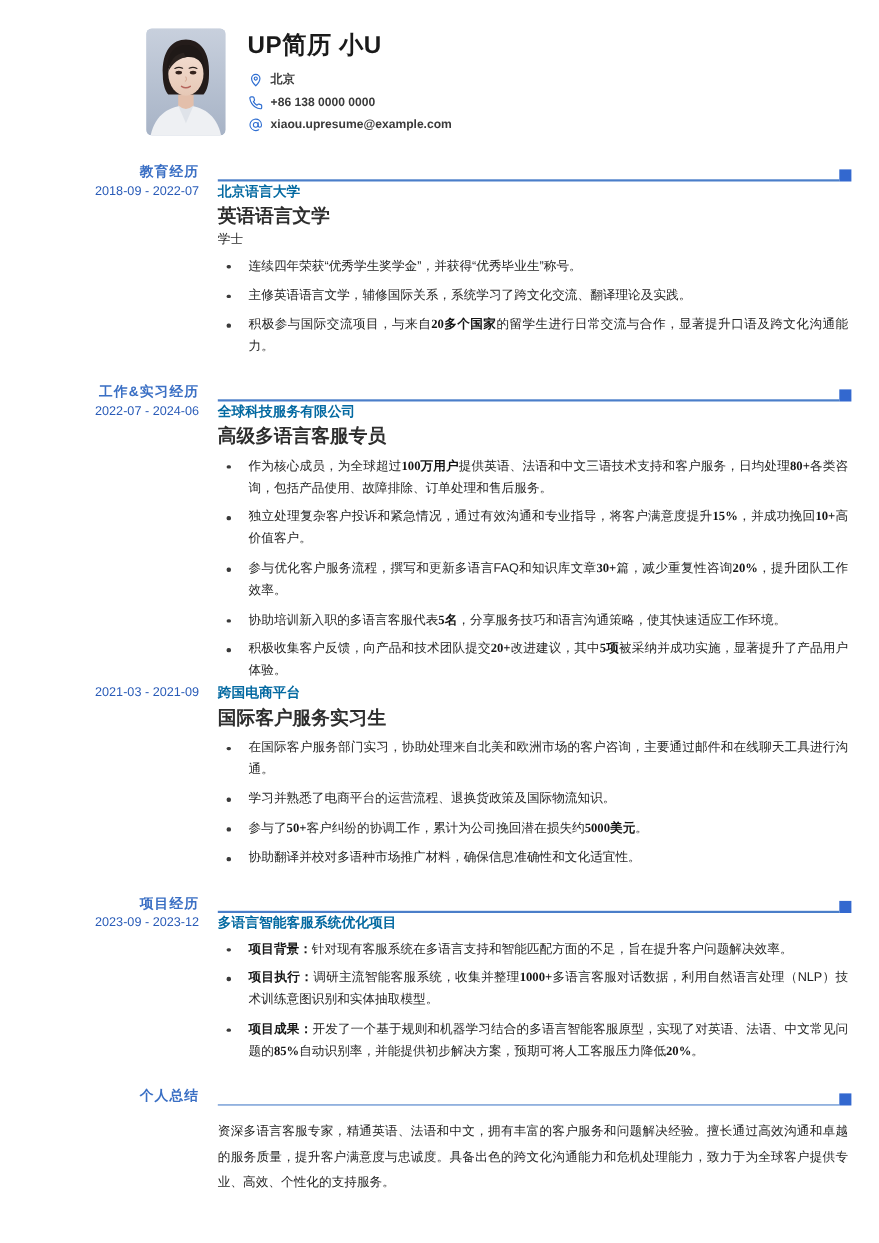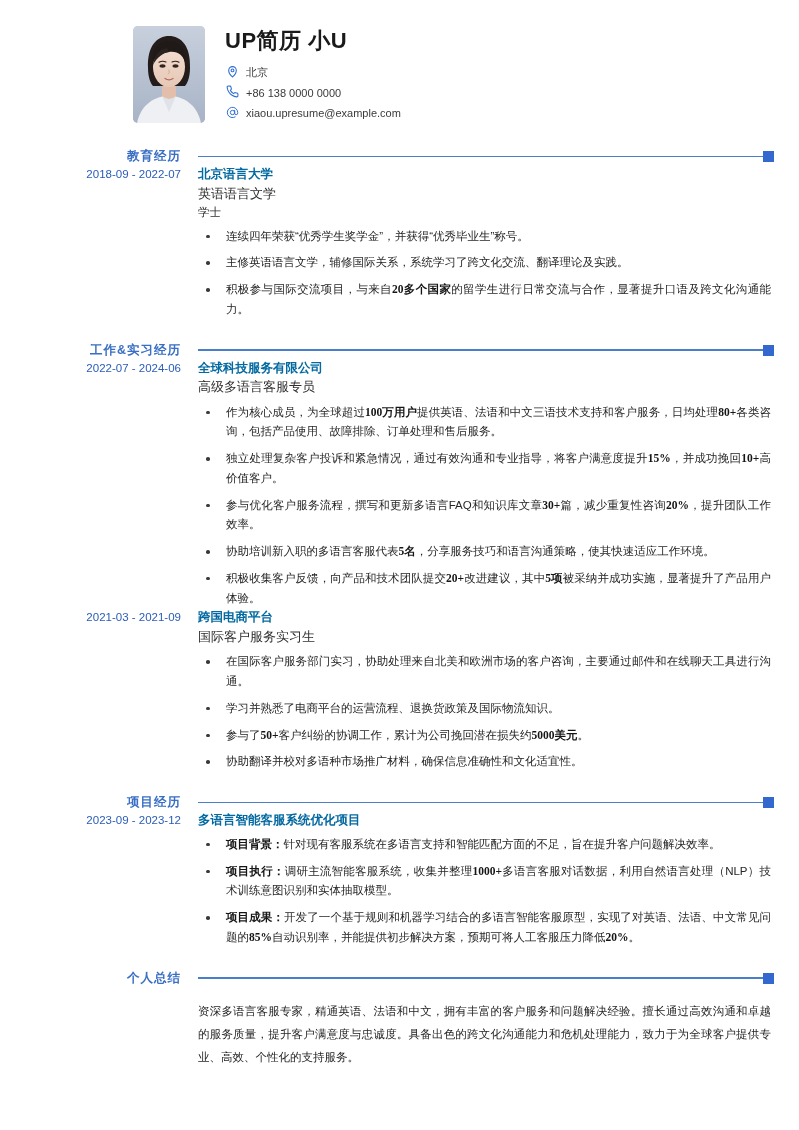--- a/index.html
+++ b/index.html
@@ -48,41 +48,42 @@
   .name {
     font-size: 22px;
     font-weight: 700;
     letter-spacing: 0.5px;
     color: #1a1a1a;
     line-height: 1.2;
     margin-bottom: 10px;
   }
   .contact-line {
     display: flex;
-    align-items: flex-start;
+    align-items: center;
     font-size: 11px;
     color: #3a3a3a;
     line-height: 1.5;
     margin-bottom: 4px;
+    font-weight: bold;
   }
   .contact-icon {
     width: 14px;
     height: 14px;
     margin-right: 7px;
     display: inline-flex;
     align-items: center;
     justify-content: center;
     flex: 0 0 auto;
   }
   .contact-icon svg { display:block; }
 
   
   .section-head {
     display: flex;
-    align-items: center;
+    align-items: flex-end;
     margin-top: 22px;
     padding-right: 25px;
   }
   .section-title {
     width: 198px;
     text-align: right;
     font-size: 12.5px;
     font-weight: 700;
     color: #3a6fc4;
     letter-spacing: 1px;
@@ -120,23 +121,24 @@
     white-space: nowrap;
   }
   .entry-body { flex: 1 1 auto; min-width: 0; }
   .entry-org {
     font-size: 12.5px;
     font-weight: 700;
     color: #0369a1;
     line-height: 1.5;
   }
   .entry-role {
-    font-size: 13px;
+    font-size: 17px;
     color: #2e2e2e;
     line-height: 1.55;
+    font-weight: bold;
   }
   .entry-degree {
     font-size: 11.5px;
     color: #2e2e2e;
     line-height: 1.55;
   }
   ul.bullets {
     list-style: none;
     margin-top: 5px;
   }

